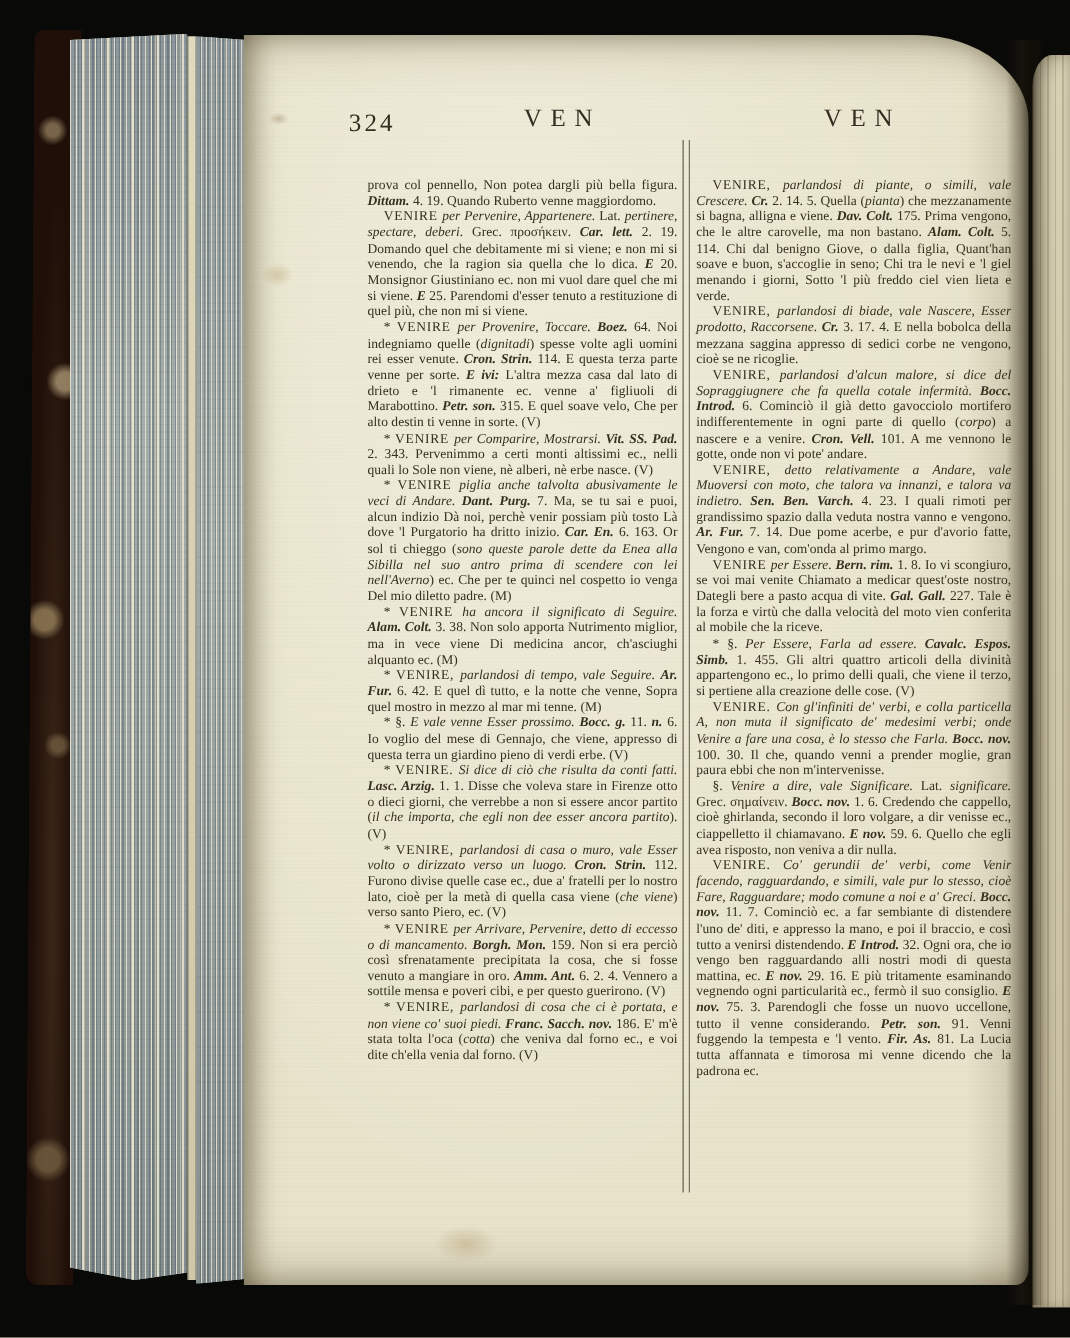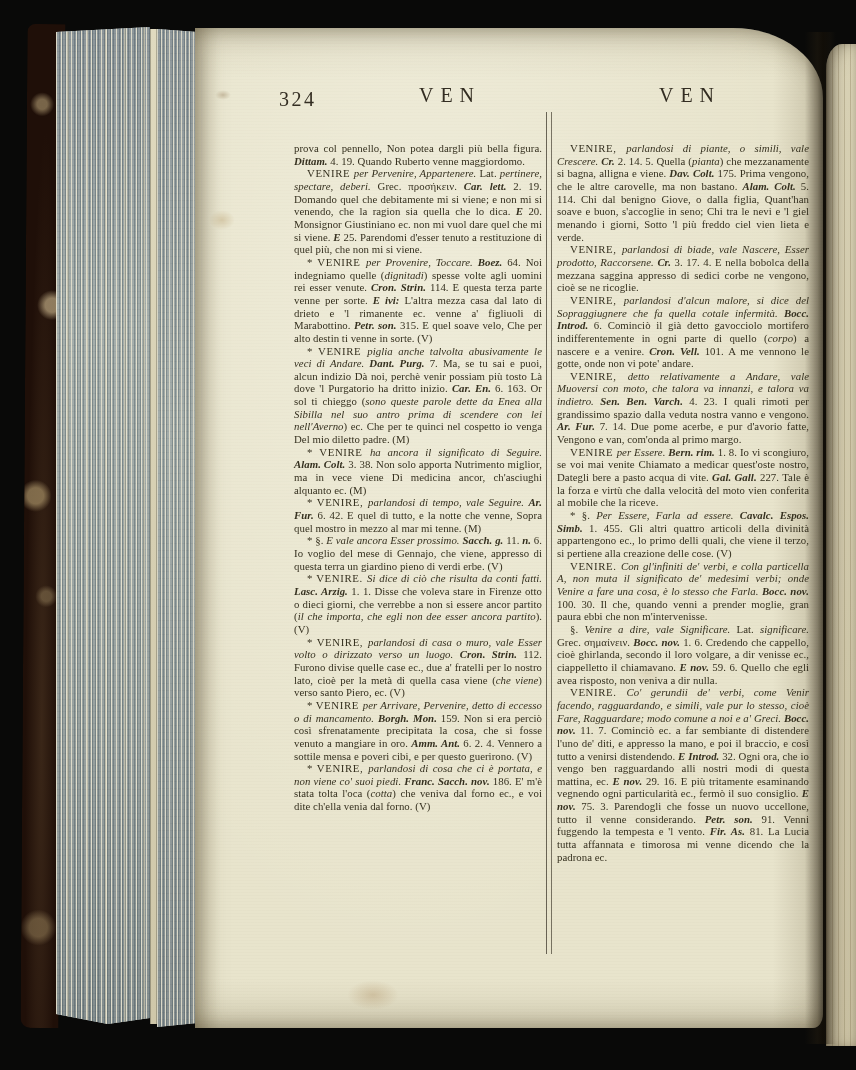--- a/index.html
+++ b/index.html
@@ -135,24 +135,25 @@
 
   <div class="folio ink">324</div>
   <div class="rhead left ink">VEN</div>
   <div class="rhead right ink">VEN</div>
 
   <div class="divider"></div>
   <div class="col left">
       <p class="para"><span class="s-r">prova col pennello, Non potea dargli più bella figura. </span><span class="s-bi">Dittam.</span><span class="s-r"> 4. 19. Quando Ruberto venne maggiordomo.</span></p>
       <p class="para ind"><span class="s-hw">VENIRE </span><span class="s-i">per Pervenire, Appartenere.</span><span class="s-r"> Lat. </span><span class="s-i">pertinere, spectare, deberi.</span><span class="s-r"> Grec. προσήκειν. </span><span class="s-bi">Car. lett.</span><span class="s-r"> 2. 19. Domando quel che debitamente mi si viene; e non mi si venendo, che la ragion sia quella che lo dica. </span><span class="s-bi">E</span><span class="s-r"> 20. Monsignor Giustiniano ec. non mi vuol dare quel che mi si viene. </span><span class="s-bi">E</span><span class="s-r"> 25. Parendomi d'esser tenuto a restituzione di quel più, che non mi si viene.</span></p>
       <p class="para ind"><span class="s-r">* </span><span class="s-hw">VENIRE </span><span class="s-i">per Provenire, Toccare. </span><span class="s-bi">Boez.</span><span class="s-r"> 64. Noi indegniamo quelle (</span><span class="s-i">dignitadi</span><span class="s-r">) spesse volte agli uomini rei esser venute. </span><span class="s-bi">Cron. Strin.</span><span class="s-r"> 114. E questa terza parte venne per sorte. </span><span class="s-bi">E ivi:</span><span class="s-r"> L'altra mezza casa dal lato di drieto e 'l rimanente ec. venne a' figliuoli di Marabottino. </span><span class="s-bi">Petr. son.</span><span class="s-r"> 315. E quel soave velo, Che per alto destin ti venne in sorte. (V)</span></p>
+      <p class="para ind"><span class="s-r">* </span><span class="s-hw">VENIRE </span><span class="s-i">per Comparire, Mostrarsi. </span><span class="s-bi">Vit. SS. Pad.</span><span class="s-r"> 2. 343. Pervenimmo a certi monti altissimi ec., nelli quali lo Sole non viene, nè alberi, nè erbe nasce. (V)</span></p>
       <p class="para ind"><span class="s-r">* </span><span class="s-hw">VENIRE </span><span class="s-i">piglia anche talvolta abusivamente le veci di Andare. </span><span class="s-bi">Dant. Purg.</span><span class="s-r"> 7. Ma, se tu sai e puoi, alcun indizio Dà noi, perchè venir possiam più tosto Là dove 'l Purgatorio ha dritto inizio. </span><span class="s-bi">Car. En.</span><span class="s-r"> 6. 163. Or sol ti chieggo (</span><span class="s-i">sono queste parole dette da Enea alla Sibilla nel suo antro prima di scendere con lei nell'Averno</span><span class="s-r">) ec. Che per te quinci nel cospetto io venga Del mio diletto padre. (M)</span></p>
       <p class="para ind"><span class="s-r">* </span><span class="s-hw">VENIRE </span><span class="s-i">ha ancora il significato di Seguire. </span><span class="s-bi">Alam. Colt.</span><span class="s-r"> 3. 38. Non solo apporta Nutrimento miglior, ma in vece viene Di medicina ancor, ch'asciughi alquanto ec. (M)</span></p>
       <p class="para ind"><span class="s-r">* </span><span class="s-hw">VENIRE, </span><span class="s-i">parlandosi di tempo, vale Seguire. </span><span class="s-bi">Ar. Fur.</span><span class="s-r"> 6. 42. E quel dì tutto, e la notte che venne, Sopra quel mostro in mezzo al mar mi tenne. (M)</span></p>
-      <p class="para ind"><span class="s-r">* §. </span><span class="s-i">E vale ancora Esser prossimo. </span><span class="s-bi">Sacch. g.</span><span class="s-r"> 11. </span><span class="s-bi">n.</span><span class="s-r"> 6. Io voglio del mese di Gennajo, che viene, appresso di questa terra un giardino pieno di verdi erbe. (V)</span></p>
+      <p class="para ind"><span class="s-r">* §. </span><span class="s-i">E vale venne Esser prossimo. </span><span class="s-bi">Bocc. g.</span><span class="s-r"> 11. </span><span class="s-bi">n.</span><span class="s-r"> 6. Io voglio del mese di Gennajo, che viene, appresso di questa terra un giardino pieno di verdi erbe. (V)</span></p>
       <p class="para ind"><span class="s-r">* </span><span class="s-hw">VENIRE. </span><span class="s-i">Si dice di ciò che risulta da conti fatti. </span><span class="s-bi">Lasc. Arzig.</span><span class="s-r"> 1. 1. Disse che voleva stare in Firenze otto o dieci giorni, che verrebbe a non si essere ancor partito (</span><span class="s-i">il che importa, che egli non dee esser ancora partito</span><span class="s-r">). (V)</span></p>
       <p class="para ind"><span class="s-r">* </span><span class="s-hw">VENIRE, </span><span class="s-i">parlandosi di casa o muro, vale Esser volto o dirizzato verso un luogo. </span><span class="s-bi">Cron. Strin.</span><span class="s-r"> 112. Furono divise quelle case ec., due a' fratelli per lo nostro lato, cioè per la metà di quella casa viene (</span><span class="s-i">che viene</span><span class="s-r">) verso santo Piero, ec. (V)</span></p>
       <p class="para ind"><span class="s-r">* </span><span class="s-hw">VENIRE </span><span class="s-i">per Arrivare, Pervenire, detto di eccesso o di mancamento. </span><span class="s-bi">Borgh. Mon.</span><span class="s-r"> 159. Non si era perciò così sfrenatamente precipitata la cosa, che si fosse venuto a mangiare in oro. </span><span class="s-bi">Amm. Ant.</span><span class="s-r"> 6. 2. 4. Vennero a sottile mensa e poveri cibi, e per questo guerirono. (V)</span></p>
       <p class="para ind"><span class="s-r">* </span><span class="s-hw">VENIRE, </span><span class="s-i">parlandosi di cosa che ci è portata, e non viene co' suoi piedi. </span><span class="s-bi">Franc. Sacch. nov.</span><span class="s-r"> 186. E' m'è stata tolta l'oca (</span><span class="s-i">cotta</span><span class="s-r">) che veniva dal forno ec., e voi dite ch'ella venia dal forno. (V)</span></p>
     </div>
   <div class="col right">
       <p class="para ind"><span class="s-hw">VENIRE, </span><span class="s-i">parlandosi di piante, o simili, vale Crescere. </span><span class="s-bi">Cr.</span><span class="s-r"> 2. 14. 5. Quella (</span><span class="s-i">pianta</span><span class="s-r">) che mezzanamente si bagna, alligna e viene. </span><span class="s-bi">Dav. Colt.</span><span class="s-r"> 175. Prima vengono, che le altre carovelle, ma non bastano. </span><span class="s-bi">Alam. Colt.</span><span class="s-r"> 5. 114. Chi dal benigno Giove, o dalla figlia, Quant'han soave e buon, s'accoglie in seno; Chi tra le nevi e 'l giel menando i giorni, Sotto 'l più freddo ciel vien lieta e verde.</span></p>
       <p class="para ind"><span class="s-hw">VENIRE, </span><span class="s-i">parlandosi di biade, vale Nascere, Esser prodotto, Raccorsene. </span><span class="s-bi">Cr.</span><span class="s-r"> 3. 17. 4. E nella bobolca della mezzana saggina appresso di sedici corbe ne vengono, cioè se ne ricoglie.</span></p>
       <p class="para ind"><span class="s-hw">VENIRE, </span><span class="s-i">parlandosi d'alcun malore, si dice del Sopraggiugnere che fa quella cotale infermità. </span><span class="s-bi">Bocc. Introd.</span><span class="s-r"> 6. Cominciò il già detto gavocciolo mortifero indifferentemente in ogni parte di quello (</span><span class="s-i">corpo</span><span class="s-r">) a nascere e a venire. </span><span class="s-bi">Cron. Vell.</span><span class="s-r"> 101. A me vennono le gotte, onde non vi pote' andare.</span></p>
       <p class="para ind"><span class="s-hw">VENIRE, </span><span class="s-i">detto relativamente a Andare, vale Muoversi con moto, che talora va innanzi, e talora va indietro. </span><span class="s-bi">Sen. Ben. Varch.</span><span class="s-r"> 4. 23. I quali rimoti per grandissimo spazio dalla veduta nostra vanno e vengono. </span><span class="s-bi">Ar. Fur.</span><span class="s-r"> 7. 14. Due pome acerbe, e pur d'avorio fatte, Vengono e van, com'onda al primo margo.</span></p>

